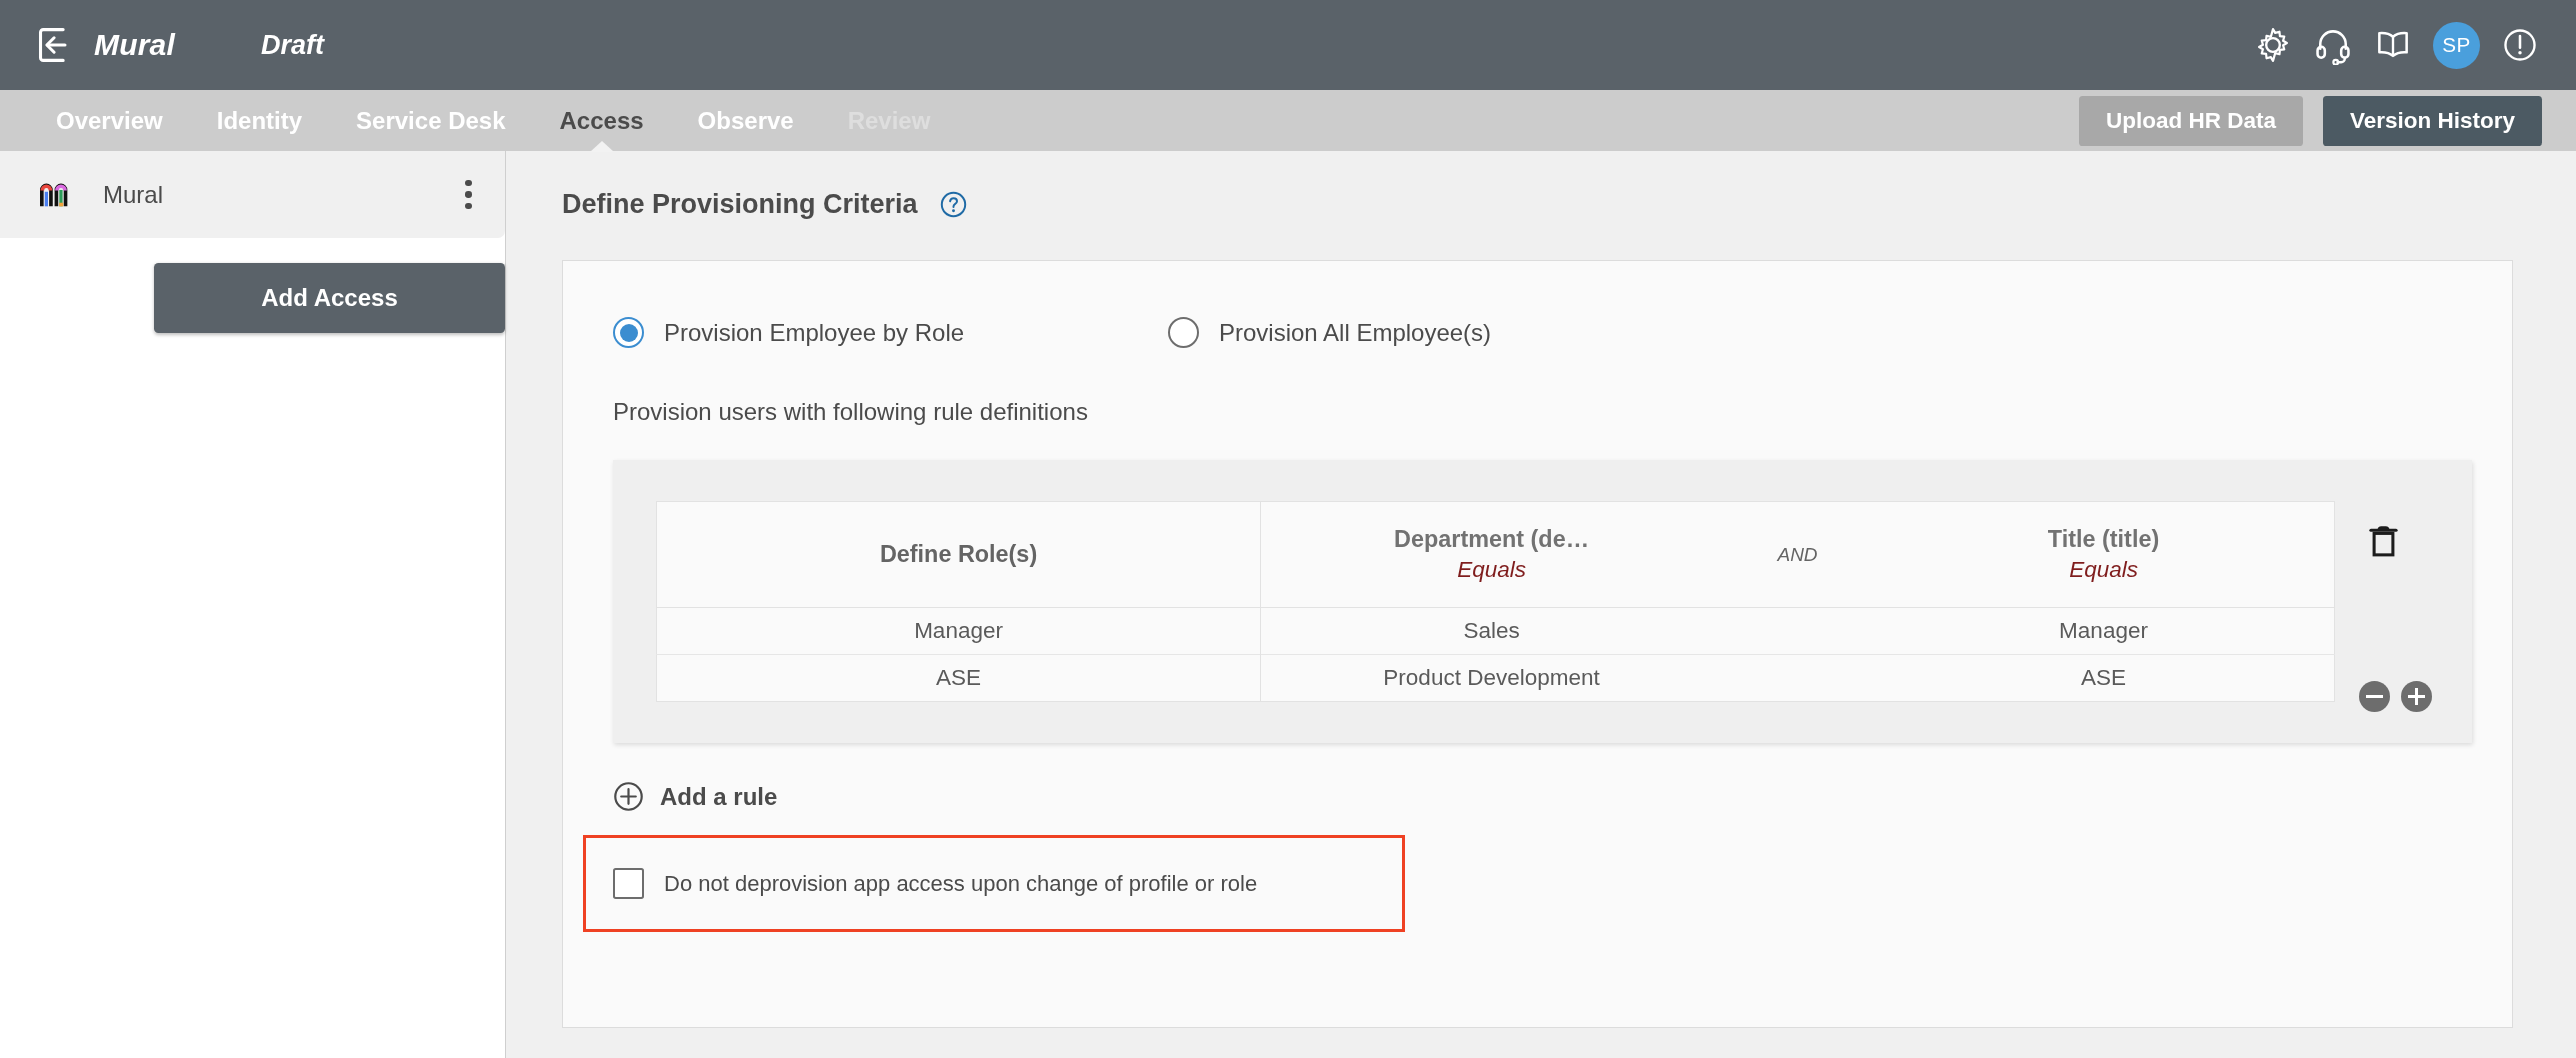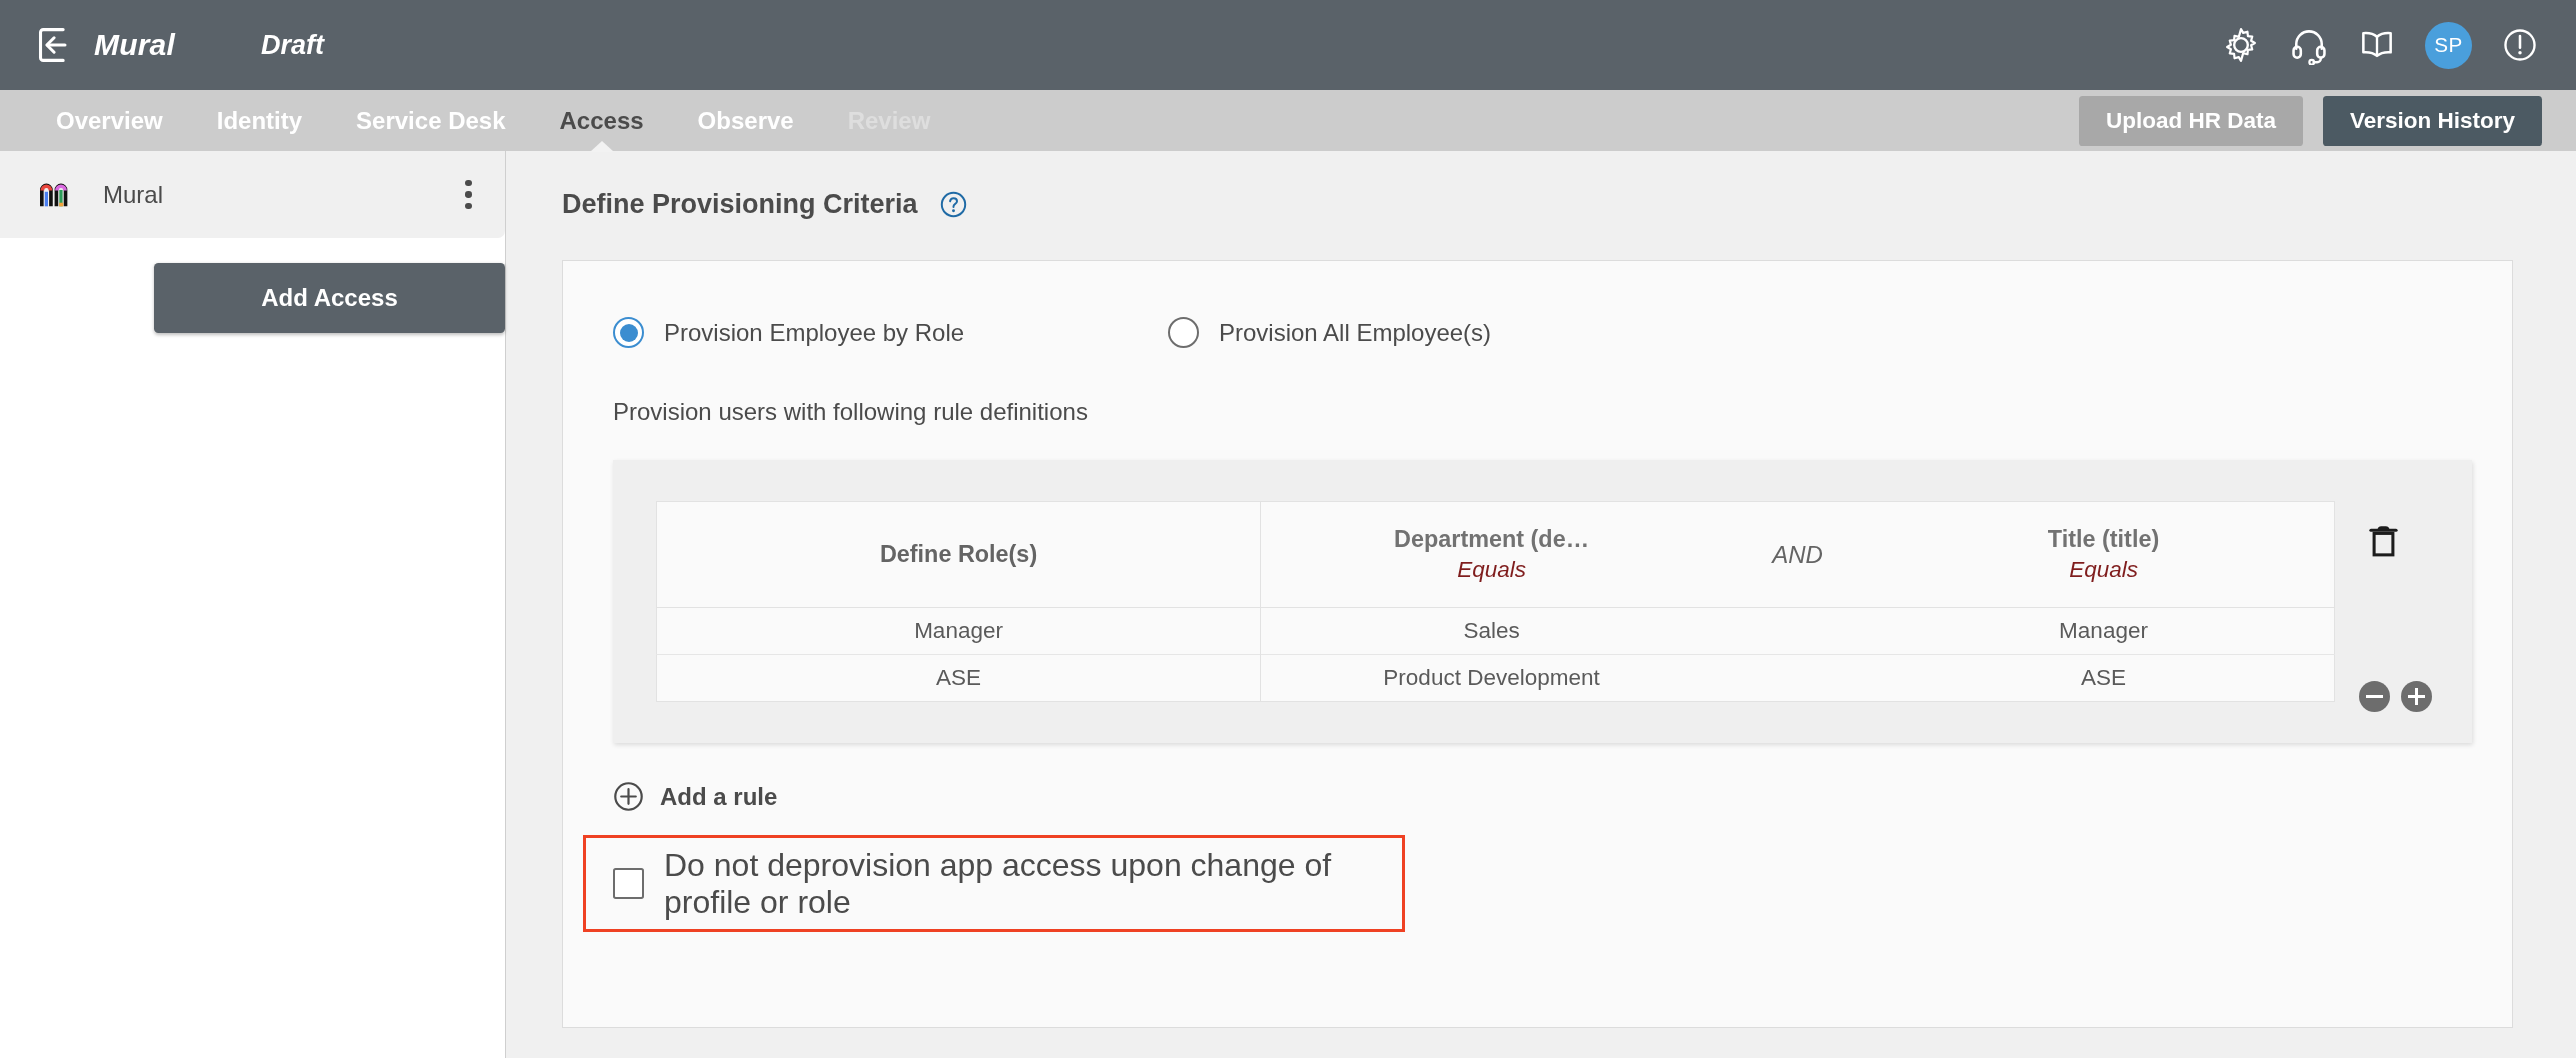--- a/index.html
+++ b/index.html
@@ -37,21 +37,21 @@
     color: #ffffff;
     font-size: 27px;
     font-weight: bold;
     font-style: italic;
     margin-left: 86px;
   }
   .topbar-right {
     margin-left: auto;
     display: flex;
     align-items: center;
-    gap: 28px;
+    gap: 20px;
     justify-content: center;
   }
   .topbar-right .ico { width: 40px; height: 40px; display:block; }
   .avatar {
     width: 47px; height: 47px;
     border-radius: 50%;
     background: #4a9fdc;
     color: #ffffff;
     font-size: 20.7px;
     display: flex;
@@ -281,21 +281,21 @@
     line-height: 1.25;
   }
   .th-attr-op {
     font-size: 22.5px;
     font-style: italic;
     color: #7f1d1d;
     display: block;
     line-height: 1.3;
   }
   .th-and {
-    font-size: 24px;
+    font-size: 19px;
     font-weight: bold;
     font-style: italic;
     color: #6d6d6d;
     width: 9%;
   }
   .th-role-label {
     font-size: 23.4px;
     font-weight: bold;
     color: #646464;
   }
@@ -378,21 +378,21 @@
   }
   .chk-row { display: flex; align-items: center; cursor: pointer; }
   .chk-mark {
     width: 31px; height: 31px;
     border: 2.7px solid #6d6d6d;
     border-radius: 2.7px;
     background: #ffffff;
     margin-right: 20px;
     flex: none;
   }
-  .chk-label { font-size: 32px; color: #4b4b4b; }
+  .chk-label { font-size: 22px; color: #4b4b4b; }
 </style>
 </head>
 <body>
 
 <div class="topbar">
   <div class="topbar-left">
     <span class="back-icon">
       <svg width="38" height="38" viewBox="0 0 42 42" fill="none">
         <path d="M30 4 H8 a3 3 0 0 0 -3 3 v28 a3 3 0 0 0 3 3 h22" stroke="#ffffff" stroke-width="3.4" fill="none" stroke-linecap="round"></path>
         <path d="M32 21 H13" stroke="#ffffff" stroke-width="3.4" stroke-linecap="round"></path>

